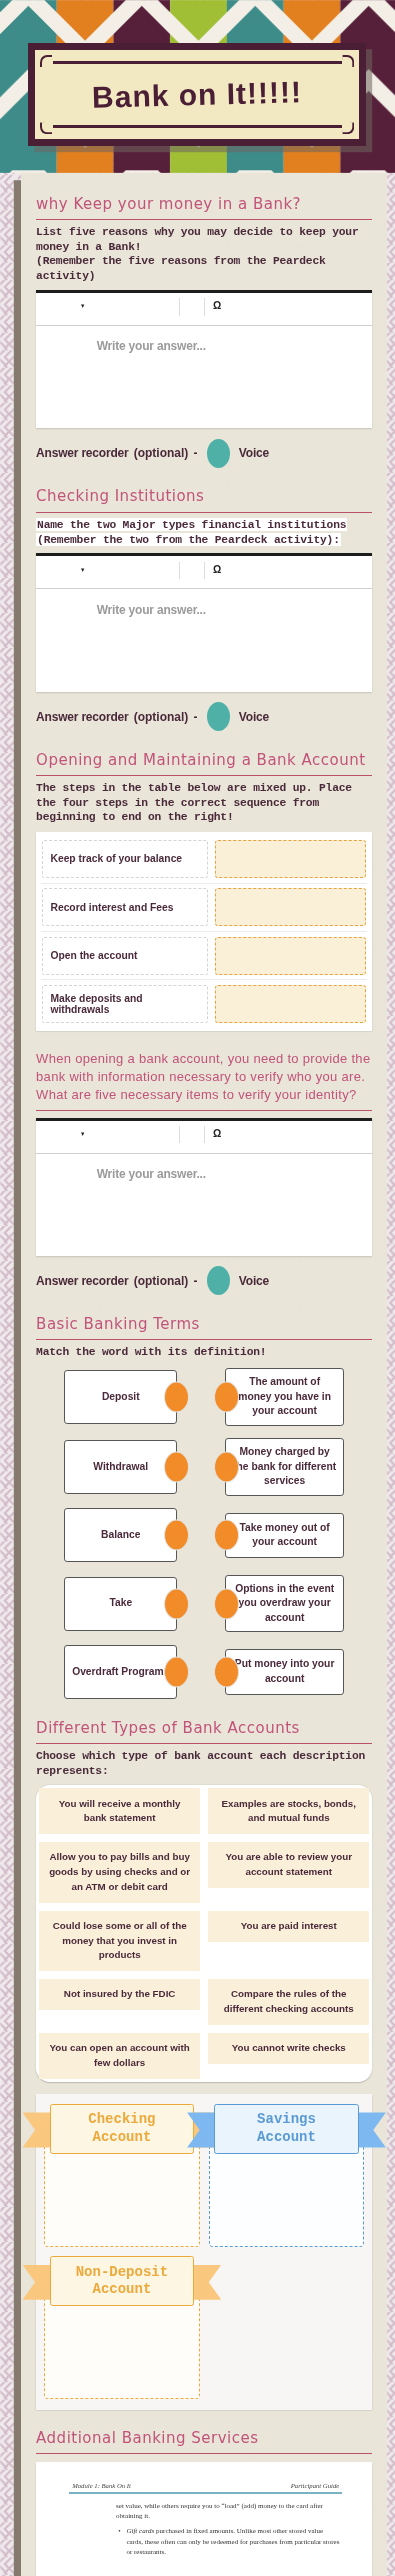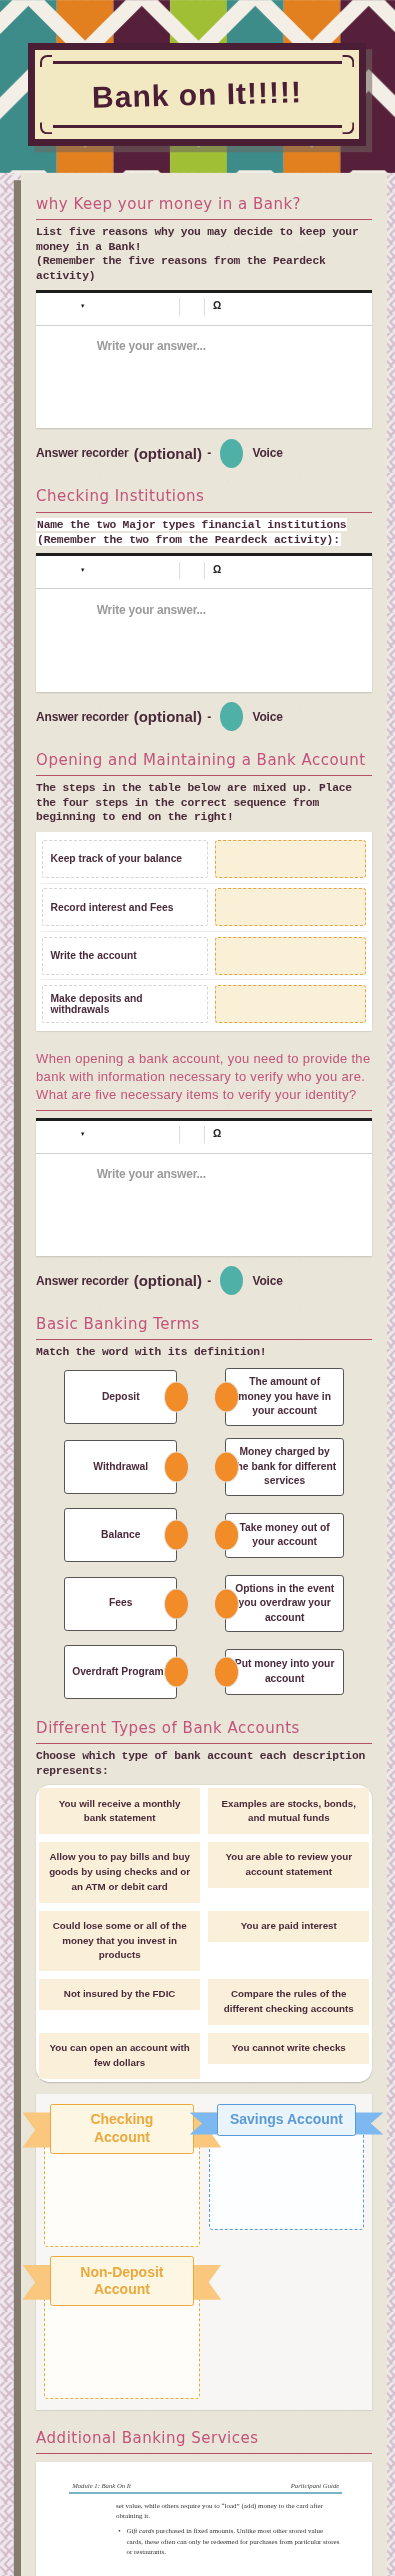--- a/index.html
+++ b/index.html
@@ -31,41 +31,41 @@
   .ed-tools{position:relative;height:32px;border-bottom:0.5px solid #cfcfcf;}
   .caret{position:absolute;left:45px;top:9.3px;font-size:6.7px;color:#222;cursor:pointer;}
   .sep{position:absolute;top:5.2px;width:0.5px;height:17.5px;background:#ddd;}
   .sep.s1{left:143px;} .sep.s2{left:168px;}
   .omega{position:absolute;left:177px;top:7.2px;font-size:10.3px;color:#222;font-weight:bold;cursor:pointer;}
   .ed-body{height:89px;padding:13.4px 0 0 19.6px;}
   .ph{color:#9b9b9b;font-size:12px;letter-spacing:-0.2px;font-weight:bold;margin-left:41px;}
   
   .rec{display:flex;align-items:center;gap:5.2px;margin-top:10.3px;height:29px;}
   .rec .lab{font-size:12px;font-weight:bold;color:#4a2a3a;letter-spacing:-0.2px;}
-  .rec .opt{font-size:15px;font-weight:bold;color:#4a2a3a;}
+  .rec .opt{font-size:12px;font-weight:bold;color:#4a2a3a;}
   .oval{width:23px;height:29px;border-radius:50%;background:#4fb0a8;margin:0 4.1px;flex:none;cursor:pointer;}
   
   .steps-card{margin-top:7.2px;background:#fff;box-shadow:0 0.5px 1.5px rgba(0,0,0,.2);padding:3.1px 5.2px;}
   .step-row{display:flex;gap:7.2px;padding:4.6px 1px;border-bottom:0.5px solid #ececec;}
   .step-row:last-child{border-bottom:none;}
   .step-label{flex:1;border:1px dashed #d4d4d4;border-radius:2.1px;background:#fff;min-height:30px;display:flex;align-items:center;padding:3.1px 7.2px;font-size:10.3px;font-weight:bold;color:#4a2a3a;cursor:grab;}
   .step-drop{flex:1;border:1px dashed #e8a33d;border-radius:3.1px;background:#faf0d7;min-height:30px;cursor:pointer;}
   
   .match{padding:0 28px;margin-top:8.2px;}
   .match-row{display:flex;justify-content:space-between;align-items:center;margin-bottom:12.4px;}
   .term-box,.def-box{position:relative;border:0.5px solid #555;border-radius:3.1px;background:#fff;color:#4a2a3a;font-size:10.3px;font-weight:bold;text-align:center;display:flex;align-items:center;justify-content:center;line-height:1.4;}
   .term-box{width:101px;min-height:44px;padding:4.1px 5.2px;}
   .def-box{width:105px;min-height:31px;padding:6.2px 6.2px;}
   .mdot{position:absolute;top:50%;width:23px;height:29px;border-radius:50%;background:#f28c28;border:1px solid #e2e2e2;transform:translateY(-50%);cursor:pointer;}
   .term-box .mdot{right:-12.4px;} .def-box .mdot{left:-12.4px;}
   
   .grid-card{margin-top:7.2px;background:#fff;box-shadow:0 0.5px 1.5px rgba(0,0,0,.2);padding:3px;display:grid;grid-template-columns:1fr 1fr;gap:8px;align-items:start;border-radius:14px;}
   .cream{background:#faf0da;color:#4a2a3a;font-size:9.8px;font-weight:bold;line-height:1.5;text-align:center;padding:8.2px 9.3px;display:flex;align-items:center;justify-content:center;cursor:grab;}
   
-  .dz-card{margin-top:12.4px;background:#f7f6f4;box-shadow:0 0.5px 1.5px rgba(0,0,0,.2);padding:10.3px 8.2px;display:grid;grid-template-columns:1fr 1fr;gap:9.3px;}
+  .dz-card{margin-top:12.4px;background:#f7f6f4;box-shadow:0 0.5px 1.5px rgba(0,0,0,.2);padding:10.3px 8.2px;display:grid;grid-template-columns:1fr 1fr;gap:9.3px;font-family:Liberation Mono, monospace;}
   .dz{position:relative;}
   .rb-wrap{display:flex;justify-content:center;position:relative;z-index:2;}
   .rb{position:relative;display:inline-block;padding:6.2px 12.4px;border-radius:2.6px;font-size:14px;font-weight:bold;text-align:center;line-height:1.25;max-width:118px;}
   .tail{position:absolute;top:7.2px;width:37px;height:74%;z-index:-1;}
   .tail.tl{left:-28px;clip-path:polygon(0 0,100% 0,100% 100%,0 100%,34% 50%);}
   .tail.tr{right:-28px;clip-path:polygon(0 0,100% 0,66% 50%,100% 100%,0 100%);}
   .dz-orange .rb{background:#fdf6e3;border:1px solid #eca93c;color:#eca93c;}
   .dz-orange .tail{background:#f9c87e;}
   .dz-blue .rb{background:#eaf4fd;border:1px solid #5b9bd5;color:#5b9bd5;}
   .dz-blue .tail{background:#7db9f0;}
@@ -181,21 +181,21 @@
     <div class="steps-card">
       <div class="step-row">
         <div class="step-label">Keep track of your balance</div>
         <div class="step-drop"></div>
       </div>
       <div class="step-row">
         <div class="step-label">Record interest and Fees</div>
         <div class="step-drop"></div>
       </div>
       <div class="step-row">
-        <div class="step-label">Write the account</div>
+        <div class="step-label">Open the account</div>
         <div class="step-drop"></div>
       </div>
       <div class="step-row">
         <div class="step-label">Make deposits and withdrawals</div>
         <div class="step-drop"></div>
       </div>
     </div>
   </section>
 
   <section class="sec">
@@ -252,21 +252,21 @@
               <span>Balance</span>
               <span class="mdot"></span>
             </div>
         <div class="def-box">
               <span>Take money out of your account</span>
               <span class="mdot"></span>
             </div>
       </div>
       <div class="match-row">
         <div class="term-box">
-              <span>Fees</span>
+              <span>Take</span>
               <span class="mdot"></span>
             </div>
         <div class="def-box">
               <span>Options in the event you overdraw your account</span>
               <span class="mdot"></span>
             </div>
       </div>
       <div class="match-row">
         <div class="term-box">
               <span>Overdraft Programs</span>

